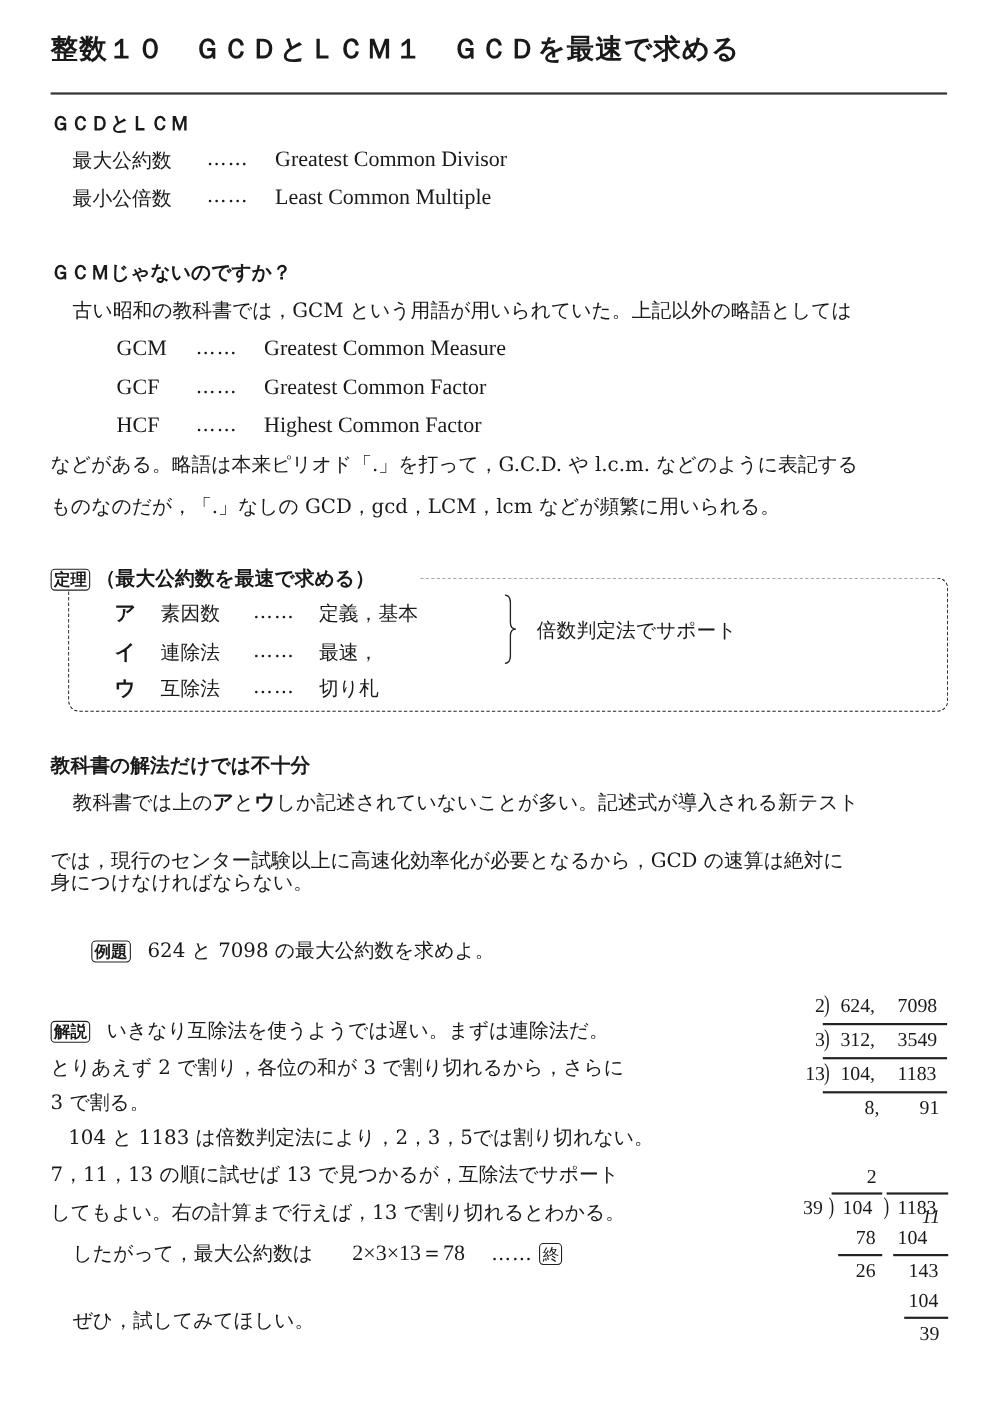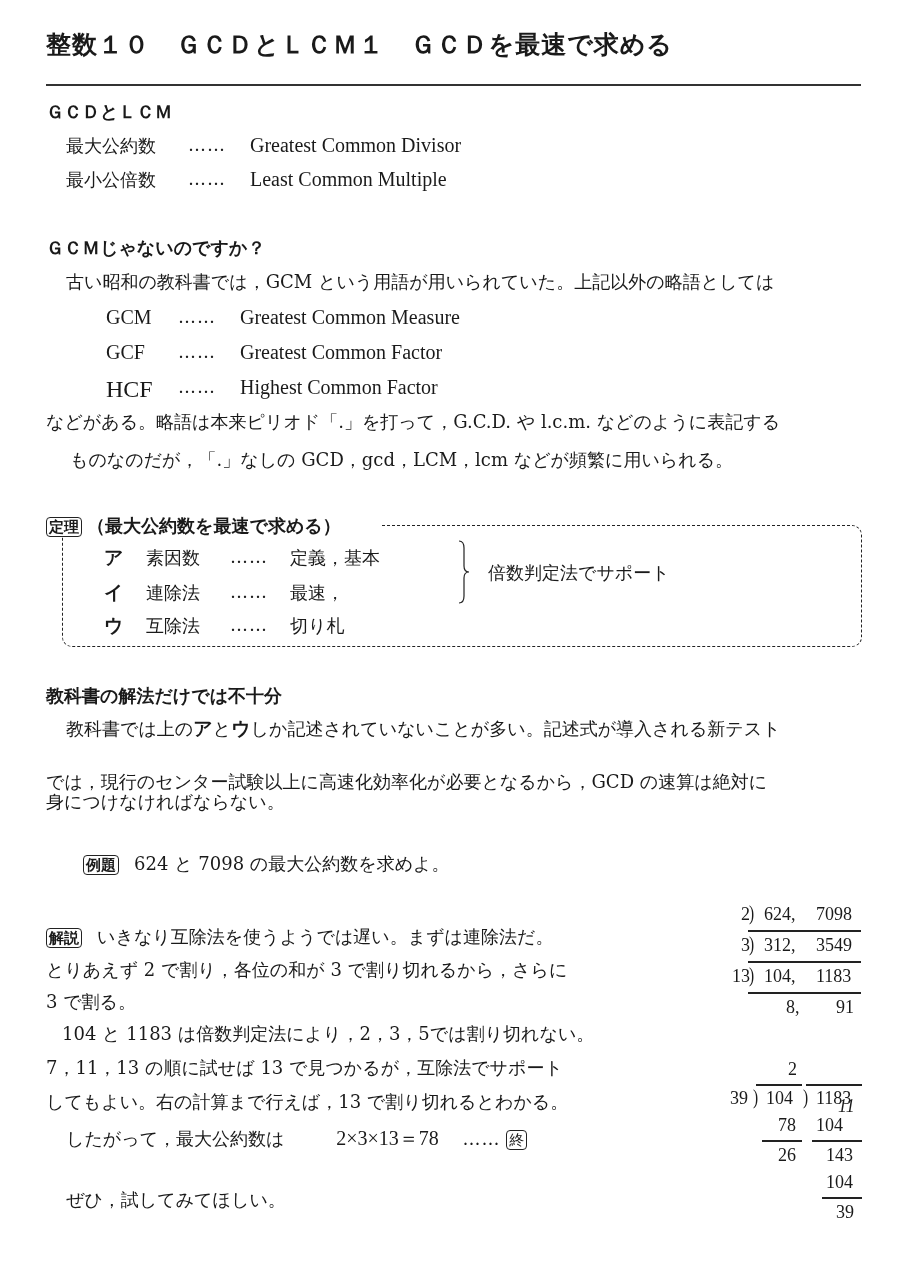--- a/index.html
+++ b/index.html
@@ -41,26 +41,26 @@
 
 <div class="abs gothic h2" style="top:236px;">ＧＣＭじゃないのですか？</div>
 <div class="abs body" style="left:66px; top:270px;">古い昭和の教科書では，GCM という用語が用いられていた。上記以外の略語としては</div>
 <div>
   <div class="abs body serif" style="left:106px; top:306px; font-size:20px;">GCM</div>
   <div class="abs body dots" style="left:178px; top:306px;">……</div>
   <div class="abs body serif" style="left:240px; top:306px; font-size:20px;">Greatest Common Measure</div>
   <div class="abs body serif" style="left:106px; top:341px; font-size:20px;">GCF</div>
   <div class="abs body dots" style="left:178px; top:341px;">……</div>
   <div class="abs body serif" style="left:240px; top:341px; font-size:20px;">Greatest Common Factor</div>
-  <div class="abs body serif" style="left:106px; top:376px; font-size:24px;">HCF</div>
+  <div class="abs body serif" style="left:106px; top:376px; font-size:20px;">HCF</div>
   <div class="abs body dots" style="left:178px; top:376px;">……</div>
   <div class="abs body serif" style="left:240px; top:376px; font-size:20px;">Highest Common Factor</div>
 </div>
 <div class="abs body" style="left:46px; top:410px;">などがある。略語は本来ピリオド「.」を打って，G.C.D. や l.c.m. などのように表記する</div>
-<div class="abs body" style="left:46px; top:448px;margin-left:24px;">ものなのだが，「.」なしの GCD，gcd，LCM，lcm などが頻繁に用いられる。</div>
+<div class="abs body" style="left:46px; top:448px;">ものなのだが，「.」なしの GCD，gcd，LCM，lcm などが頻繁に用いられる。</div>
 
 <div class="theorem-box"></div>
 <div class="theorem-box-mask"></div>
 <div class="abs" style="left:46px; top:514px;">
   <span class="boxlabel">定理</span>
   <span class="gothic" style="font-size:18px;">（最大公約数を最速で求める）</span>
 </div>
 <div>
   <div class="abs kana" style="left:104px; top:545px;">ア</div>
   <div class="abs body" style="left:146px; top:546px;">素因数</div>
@@ -101,21 +101,21 @@
   <span class="boxlabel">解説</span>
   <span class="body" style="margin-left:10px;">いきなり互除法を使うようでは遅い。まずは連除法だ。</span>
 </div>
 <div class="abs body" style="left:46px; top:958px;">とりあえず 2 で割り，各位の和が 3 で割り切れるから，さらに</div>
 <div class="abs body" style="left:46px; top:990px;">3 で割る。</div>
 <div class="abs body" style="left:62px; top:1022px;">104 と 1183 は倍数判定法により，2，3，5では割り切れない。</div>
 <div class="abs body" style="left:46px; top:1056px;">7，11，13 の順に試せば 13 で見つかるが，互除法でサポート</div>
 <div class="abs body" style="left:46px; top:1090px;">してもよい。右の計算まで行えば，13 で割り切れるとわかる。</div>
 <div class="abs body" style="left:66px; top:1125px;">
   <span>したがって，最大公約数は</span>
-  <span class="serif" style="margin-left:46px; font-size:20px;">2×3×13＝78</span>
+  <span class="serif" style="margin-left:30px; font-size:20px;">2×3×13＝78</span>
   <span class="dots" style="margin-left:18px;">……</span>
   <span class="boxlabel" style="font-weight:normal;">終</span>
 </div>
 <div class="abs body" style="left:66px; top:1188px;">ぜひ，試してみてほしい。</div>
 
 <div>
   <div class="abs calc" style="left:730px; top:904px; width:20px; text-align:right;">2</div>
   <div class="paren" style="left:748px; top:900px;">)</div>
   <div class="abs calc" style="left:764px; top:904px;">624,</div>
   <div class="abs calc" style="left:816px; top:904px;">7098</div>

